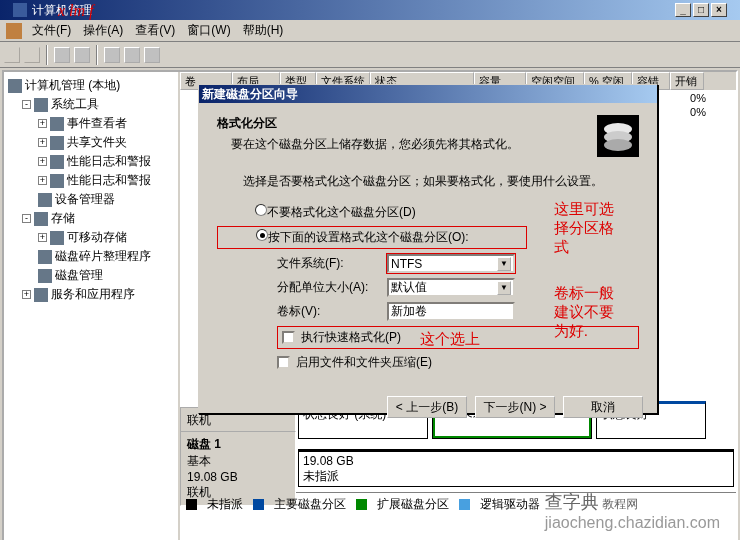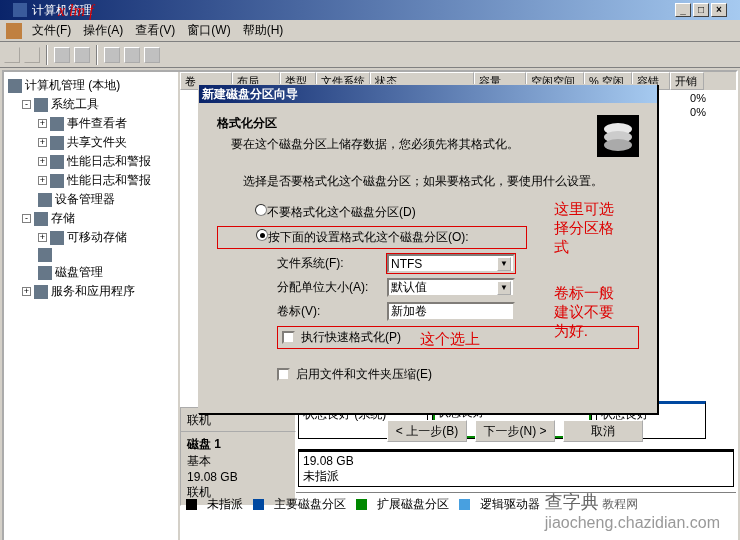--- a/index.html
+++ b/index.html
@@ -42,21 +42,21 @@
 .radio-row.boxed { border: 1px solid #d00; padding: 2px 6px 2px 38px; margin-left: 0; width: 310px; }
 .radio { width: 12px; height: 12px; border-radius: 50%; border: 1px inset #808080; background: #fff; display: inline-flex; align-items: center; justify-content: center; }
 .radio .dot { width: 5px; height: 5px; border-radius: 50%; background: #000; }
 .form-row { display: flex; align-items: center; margin: 5px 0 5px 60px; }
 .form-row label { width: 110px; }
 .combo { display: flex; align-items: center; width: 128px; height: 19px; background: #fff; border: 2px inset #d4d0c8; padding: 0 2px; }
 .combo span { flex: 1; }
 .combo .arrow { width: 14px; height: 14px; background: #d4d0c8; border: 1px outset #fff; text-align: center; line-height: 12px; font-size: 8px; }
 .combo.red-boxed { box-shadow: 0 0 0 1px #d00; }
 .textfield { width: 128px; height: 19px; background: #fff; border: 2px inset #d4d0c8; padding: 0 2px; line-height: 15px; }
-.check-row { display: flex; align-items: center; margin: 5px 0 17px 60px; gap: 6px; }
+.check-row { display: flex; align-items: center; margin: 5px 0 5px 60px; gap: 6px; }
 .check-row.boxed { border: 1px solid #d00; padding: 2px 4px; }
 .checkbox { width: 13px; height: 13px; background: #fff; border: 2px inset #d4d0c8; }
 .dlg-btns { display: flex; justify-content: flex-end; gap: 8px; padding: 8px 14px 12px; }
 .btn { min-width: 80px; height: 22px; background: #d4d0c8; border: 1px outset #fff; text-align: center; line-height: 20px; }
 .annotation { position: absolute; color: #d00; font-family: "KaiTi", serif; font-size: 15px; white-space: pre; pointer-events: none; }
 .bottom-panels { position: absolute; left: 180px; right: 4px; bottom: 24px; background: #fff; }
 .vol-row { display: flex; align-items: center; height: 48px; }
 .disklabel { width: 116px; padding: 4px 6px; background: #d4d0c8; border: 1px inset #fff; font-size: 11px; }
 .volbox { height: 38px; border: 1px solid #000; margin: 2px; font-size: 11px; padding: 2px 4px; }
 .volbox.blue { border-top: 3px solid #0048a0; }
@@ -162,20 +162,21 @@
       <li class="indent2">
           <div class="node">
             <span class="expander">+</span>
             <span class="ticon"></span>
             <span>可移动存储</span>
           </div>
         </li>
       <li class="indent2">
           <div class="node">
             <span class="ticon"></span>
+            <span>磁盘碎片整理程序</span>
           </div>
         </li>
       <li class="indent2">
           <div class="node">
             <span class="ticon"></span>
             <span>磁盘管理</span>
           </div>
         </li>
       <li class="indent1">
           <div class="node">

